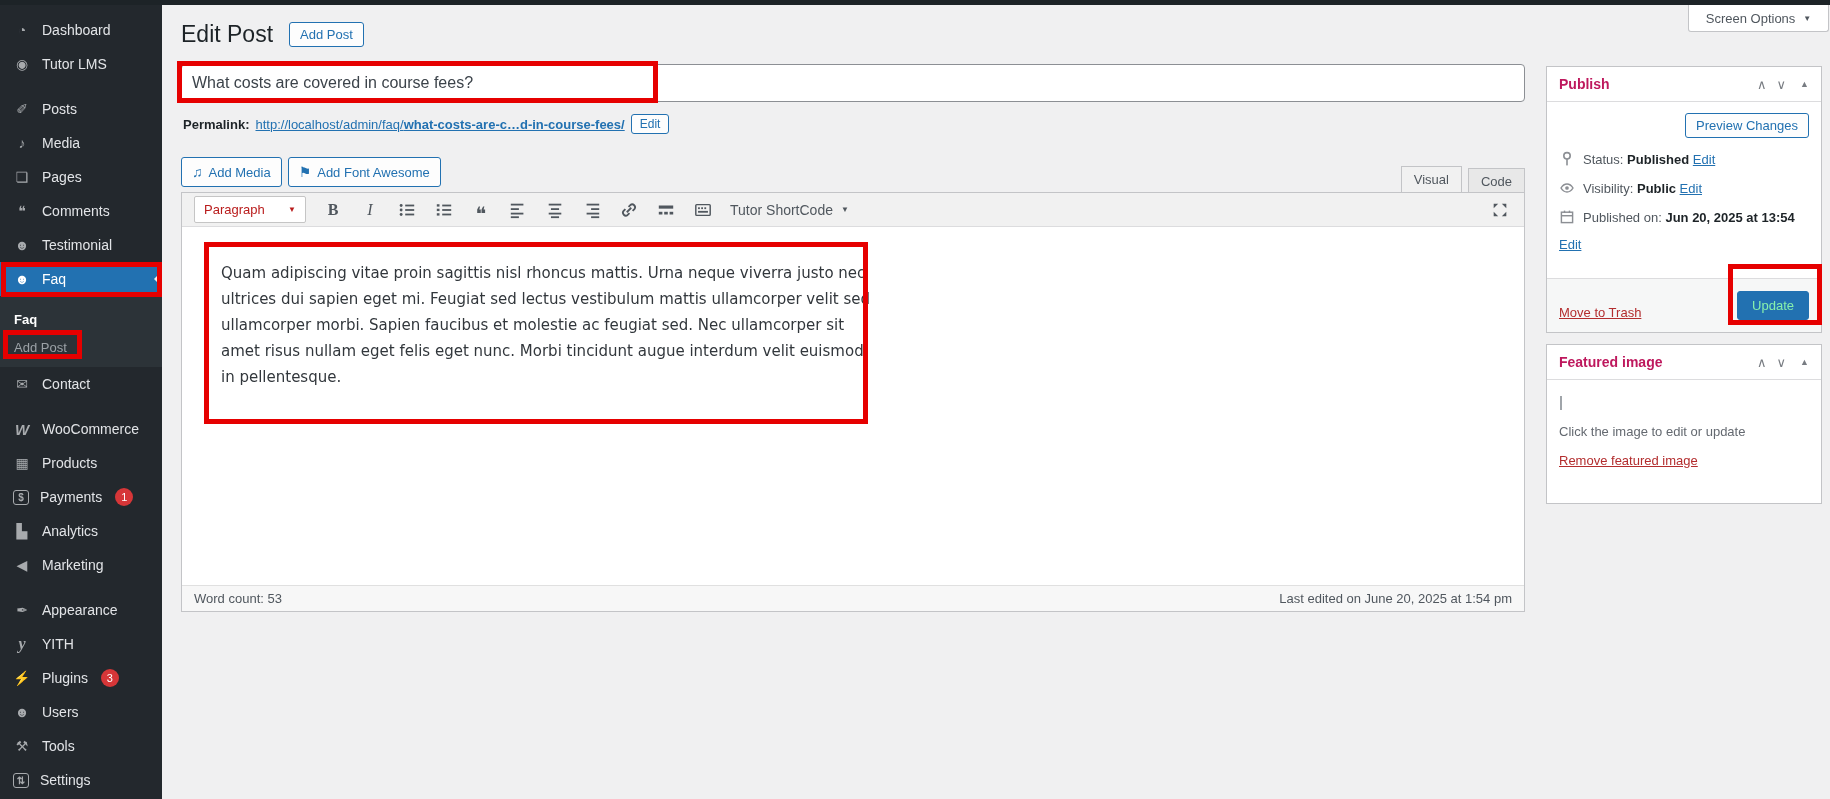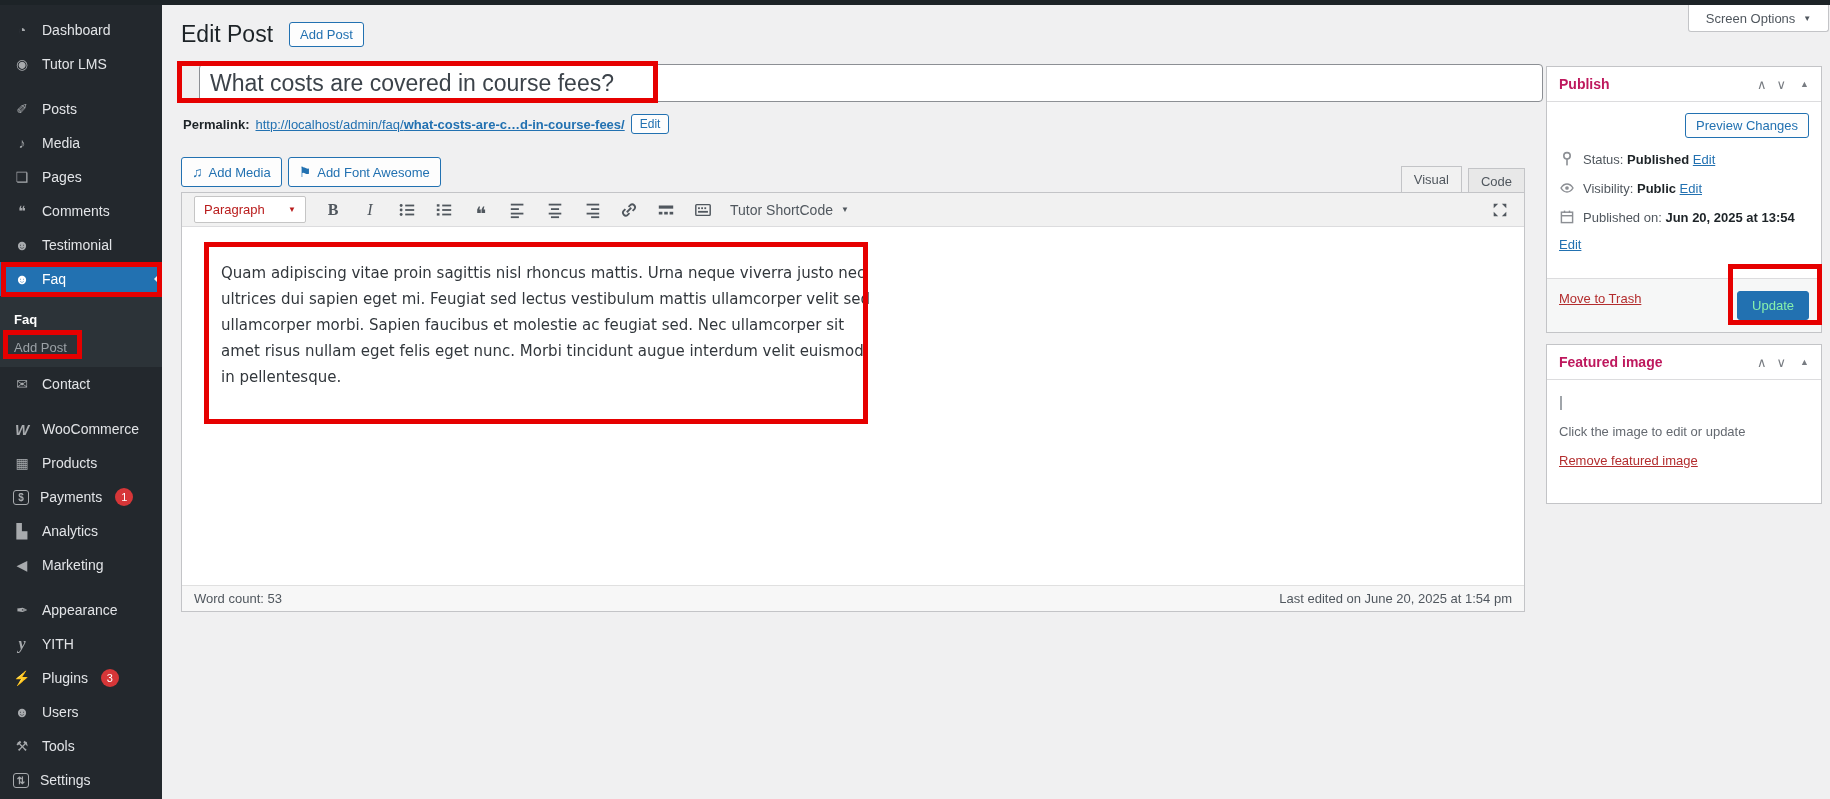--- a/index.html
+++ b/index.html
@@ -36,22 +36,22 @@
      font-size:13px; padding:4px 10px; display:inline-flex; align-items:center; gap:6px; cursor:pointer; white-space:nowrap; }
   .btn-outline .b-icon { font-size:14px; }
 
   
   .screen-options { position:absolute; left:1688px; top:5px; width:141px; height:27px; background:#fff;
      border:1px solid #c3c4c7; border-top:none; border-radius:0 0 3px 3px; display:flex; align-items:center;
      justify-content:center; gap:8px; color:#50575e; font-size:13px; cursor:pointer; z-index:5; }
   .screen-options .so-arrow { font-size:8px; color:#50575e; }
 
   
-  .title-input { position:absolute; left:199px; top:64px; width:1344px; height:38px; background:#fff;
-     border:1px solid #8c8f94; border-radius:4px; font-size:23px; color:#3c434a; padding:0 10px;
+  .title-input { position:absolute; left:181px; top:64px; width:1344px; height:38px; background:#fff;
+     border:1px solid #8c8f94; border-radius:4px; font-size:16px; color:#3c434a; padding:0 10px;
      font-family:"Liberation Sans", sans-serif; }
   .permalink-row { position:absolute; left:183px; top:114px; display:flex; align-items:center; gap:6px; font-size:13px; color:#1d2327; }
   .permalink-row .pl-label { font-weight:bold; }
   .permalink-row a { color:#2271b1; text-decoration:underline; cursor:pointer; }
   .permalink-row .slug { font-weight:bold; }
   .btn-small { background:#fdfdfd; border:1px solid #2271b1; color:#2271b1; border-radius:3px; font-size:12px;
      padding:2px 8px; cursor:pointer; }
 
   
   .editor-header { position:absolute; left:181px; top:157px; width:1344px; height:36px; display:flex; align-items:flex-start; }
@@ -92,21 +92,21 @@
   .ph-icons .tog { font-size:9px; cursor:pointer; margin-left:4px; }
   .publish-panel { top:66px; }
   .publish-inside { padding:11px 12px 13px 12px; }
   .preview-row { display:flex; justify-content:flex-end; margin-bottom:10px; }
   .pub-row { display:flex; align-items:center; gap:8px; margin:13px 0; font-size:13px; color:#50575e; }
   .pub-row svg { flex:0 0 16px; margin-top:0; color:#8c8f94; }
   .pub-row b { color:#1d2327; }
   .link { color:#2271b1; text-decoration:underline; cursor:pointer; }
   .pub-col { flex-wrap:wrap; }
   .pub-col .edit-below { margin-top:4px; display:block; width:100%; }
-  .major-actions { border-top:1px solid #dcdcde; background:#f6f7f7; display:flex; align-items:flex-start;
+  .major-actions { border-top:1px solid #dcdcde; background:#f6f7f7; display:flex; align-items:flex-end;
      justify-content:space-between; padding:12px 12px; }
   .trash-link { color:#b32d2e; text-decoration:underline; font-size:13px; cursor:pointer; }
   .btn-primary { background:#2271b1; border:1px solid #2271b1; color:#86efac; border-radius:3px; font-size:13px;
      padding:6px 14px; cursor:pointer; }
   .featured-panel { top:344px; height:160px; }
   .featured-inside { padding:12px; font-size:13px; color:#646970; }
   .thumb-bar { display:block; width:2px; height:14px; background:#a0a5aa; margin:4px 0 0 1px; }
   .featured-hint { margin-top:14px; }
   .remove-link { display:inline-block; margin-top:14px; color:#b32d2e; text-decoration:underline; cursor:pointer; }
 

